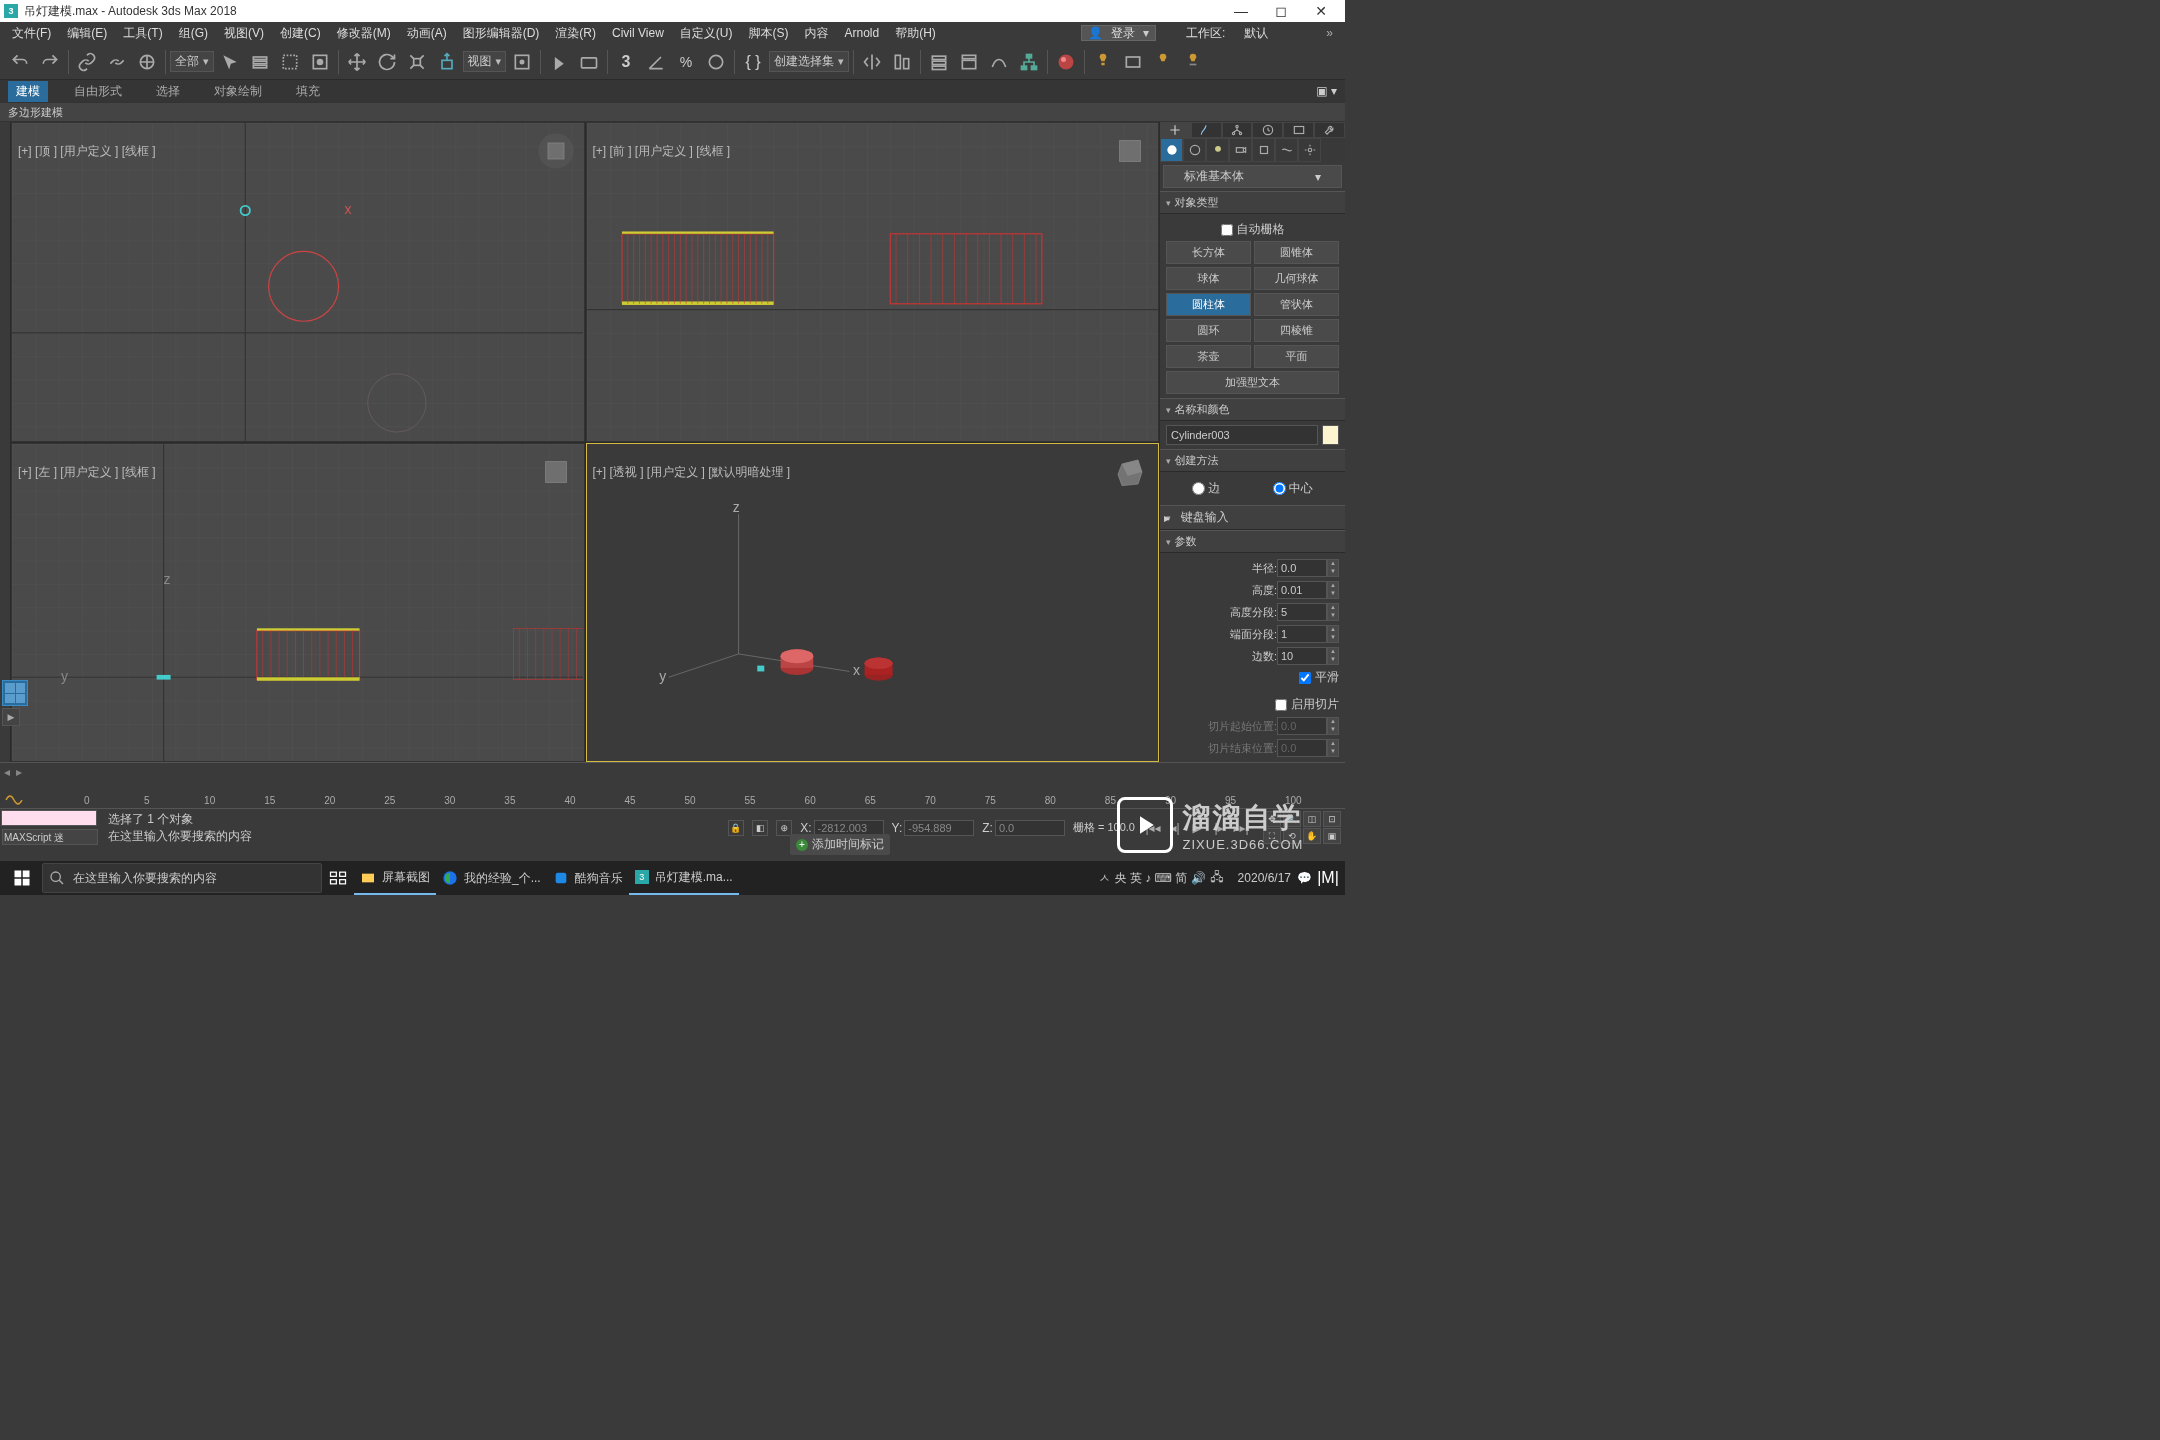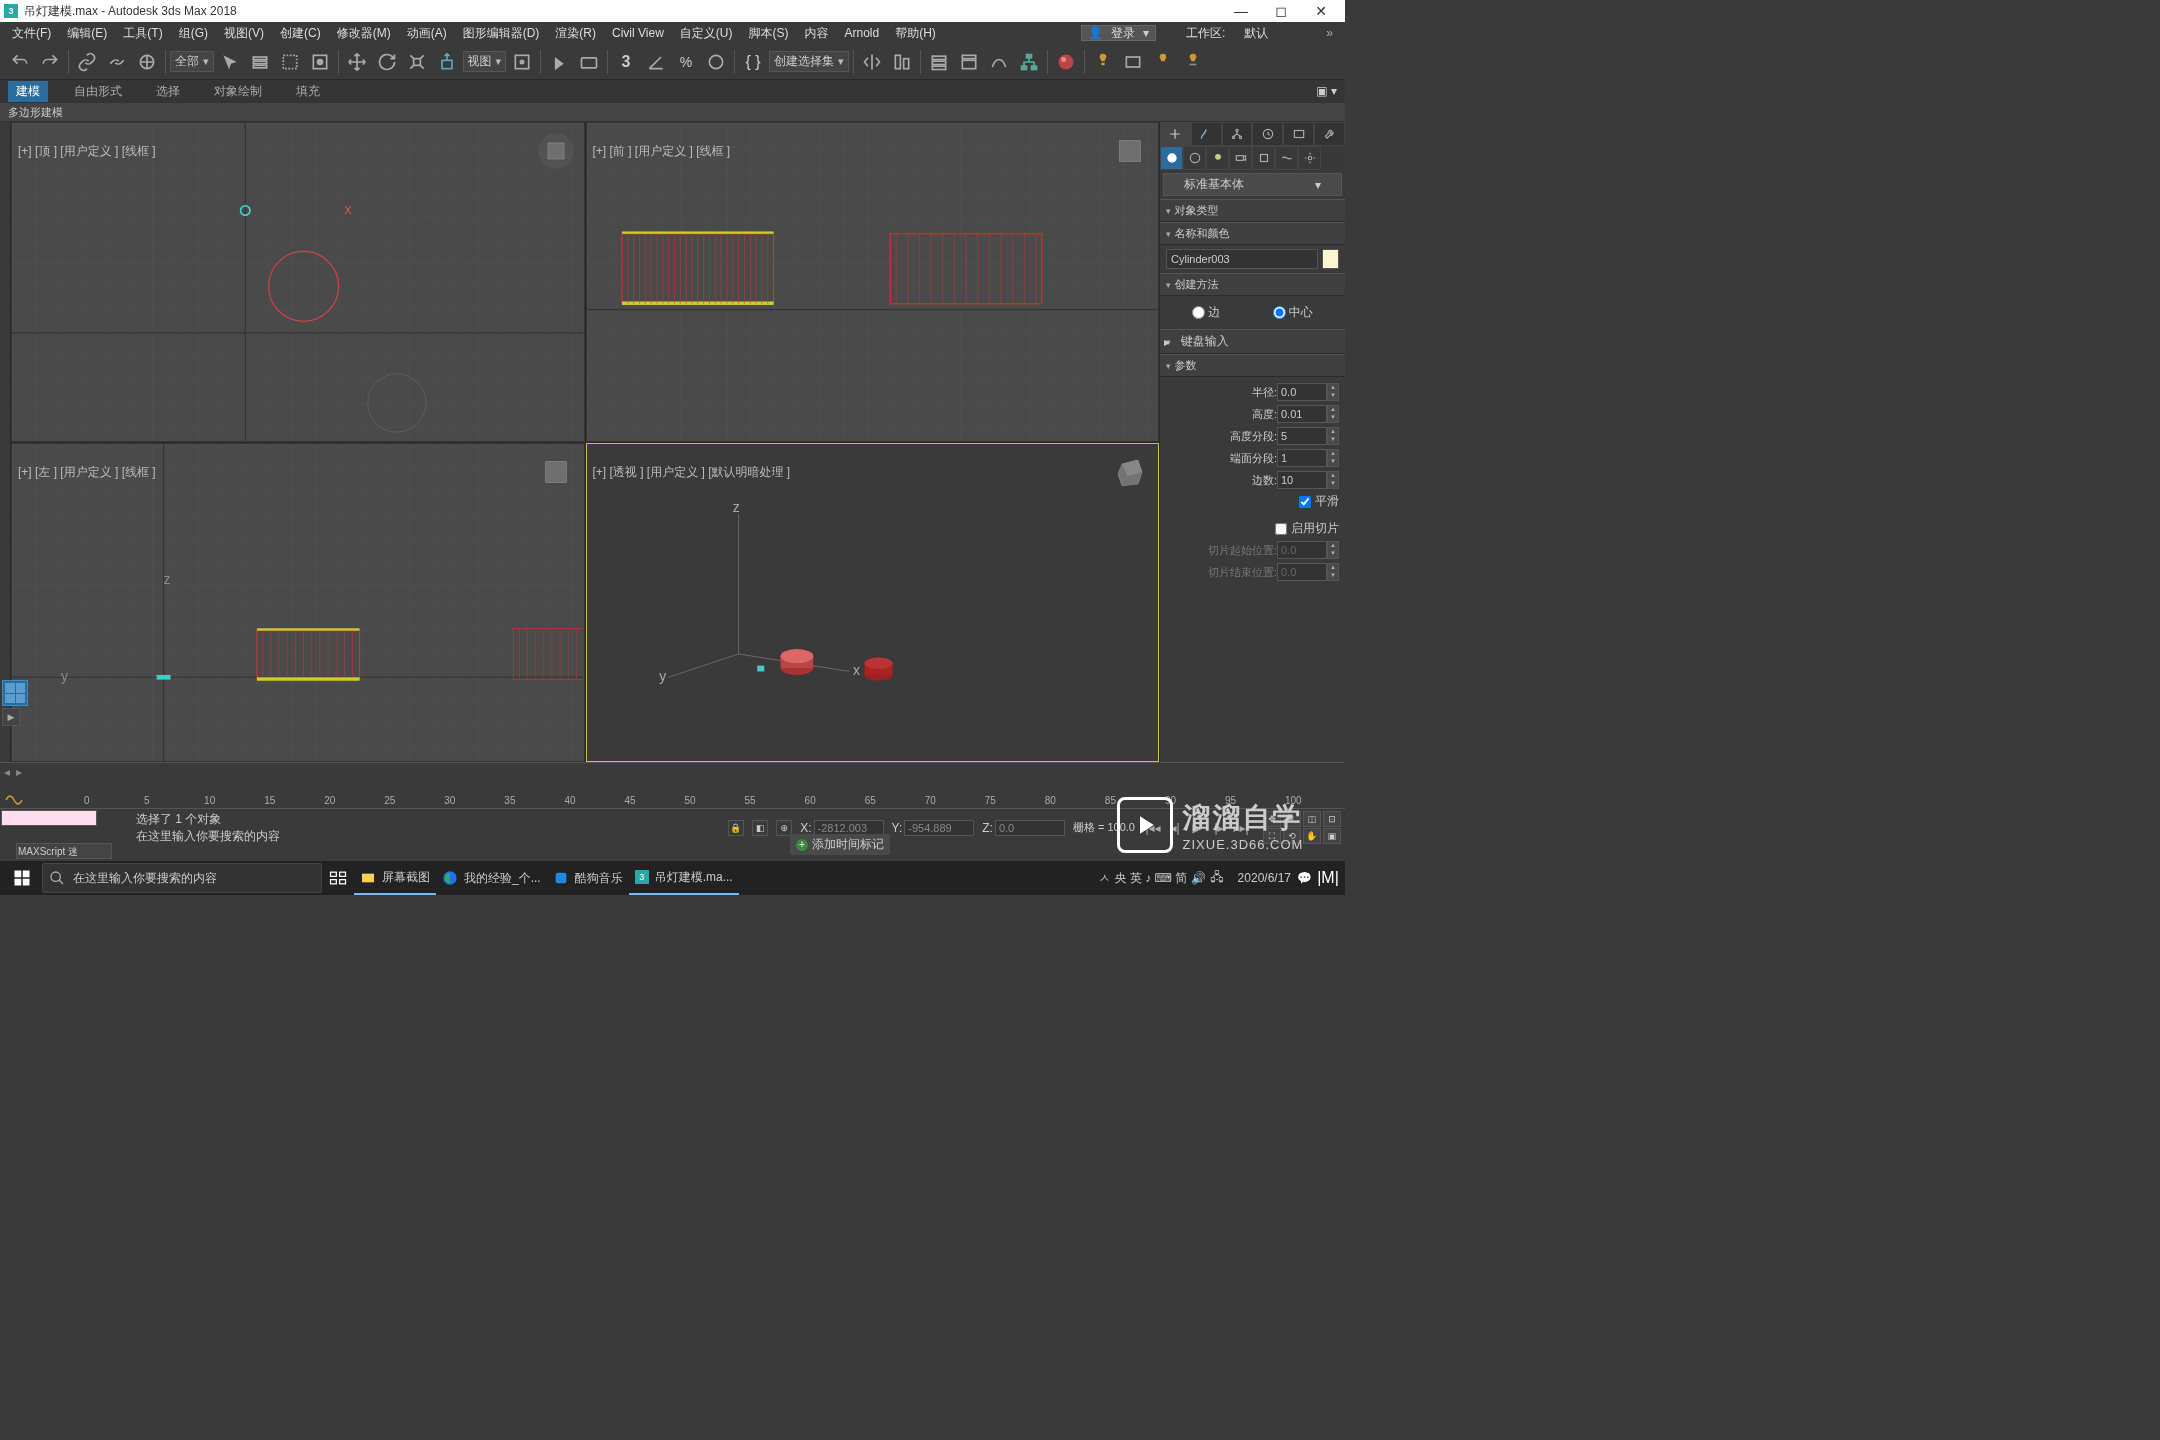--- a/index.html
+++ b/index.html
@@ -63,21 +63,21 @@
 .check-row input { width:12px; height:12px;}
 .timeline { height:18px; background:#3a3a3a; display:flex; align-items:center; padding:0 4px; border-top:1px solid #555;}
 .time-slider { flex:1; height:14px; background:#444; border:1px solid #555; position:relative; margin:0 4px;}
 .time-slider .handle { position:absolute; left:0; width:100px; height:12px; background:#666; border:1px solid #888; font-size:10px; text-align:center;}
 .time-ruler { height:28px; background:#3a3a3a; display:flex; align-items:flex-end; padding:0 4px 2px 4px; position:relative;}
 .ruler-inner { flex:1; position:relative; height:24px; margin-left:56px; margin-right:56px;}
 .ruler-inner .tick { position:absolute; bottom:0; font-size:10px; color:#aaa;}
 .status-bar { height:38px; background:#3a3a3a; display:flex; border-top:1px solid #555;}
 .sb-left { display:flex; flex-direction:column; }
 .sb-input { width:96px; height:16px; background:#fce; border:1px solid #555; margin:1px;}
-.sb-script { width:96px; height:16px; background:#444; border:1px solid #555; margin:16px; font-size:10px; padding:1px;}
+.sb-script { width:96px; height:16px; background:#444; border:1px solid #555; margin:2px; font-size:10px; padding:1px;}
 .sb-msg { display:flex; flex-direction:column; justify-content:center; padding:0 8px; font-size:11px; color:#aaa;}
 .sb-coords { display:flex; align-items:center; gap:8px; margin-left:auto; margin-right:8px;}
 .coord-box { display:flex; align-items:center; gap:2px;}
 .coord-box input { width:70px; background:#333; border:1px solid #555; padding:1px 3px; font-size:11px; color:#888;}
 .grid-box { font-size:11px; color:#ccc;}
 .transport { display:flex; align-items:center; gap:2px; margin-right:8px;}
 .transport .tbtn { width:20px; height:20px; display:flex; align-items:center; justify-content:center; color:#aaa;}
 .sb-right { display:flex; flex-direction:column; gap:1px; padding:2px 4px;}
 .sb-right-row { display:flex; gap:2px;}
 .sb-right-row .rb { width:18px; height:16px; background:#444; border:1px solid #555; display:flex; align-items:center; justify-content:center; font-size:9px;}
@@ -572,20 +572,39 @@
             <path d="M12 3v3M12 18v3M3 12h3M18 12h3"></path>
           </svg>
         </div>
     </div>
     <div class="cmd-dropdown">
         <span>标准基本体</span>
         <span>▾</span>
       </div>
 
     <div class="rollout-hdr">对象类型</div>
+    <div class="rollout-body">
+      <div class="auto-grid">
+          <input type="checkbox" style="">
+          <span>自动栅格</span>
+        </div>
+      <div class="btn-grid">
+        <div class="pbtn">长方体</div>
+        <div class="pbtn">圆锥体</div>
+        <div class="pbtn">球体</div>
+        <div class="pbtn">几何球体</div>
+        <div class="pbtn active">圆柱体</div>
+        <div class="pbtn">管状体</div>
+        <div class="pbtn">圆环</div>
+        <div class="pbtn">四棱锥</div>
+        <div class="pbtn">茶壶</div>
+        <div class="pbtn">平面</div>
+        <div class="pbtn wide">加强型文本</div>
+      </div>
+    </div>
 
     <div class="rollout-hdr">名称和颜色</div>
     <div class="rollout-body">
       <div class="name-row">
         <input class="name-input" value="Cylinder003" style="">
         <div class="color-sw"></div>
       </div>
     </div>
 
     <div class="rollout-hdr">创建方法</div>

